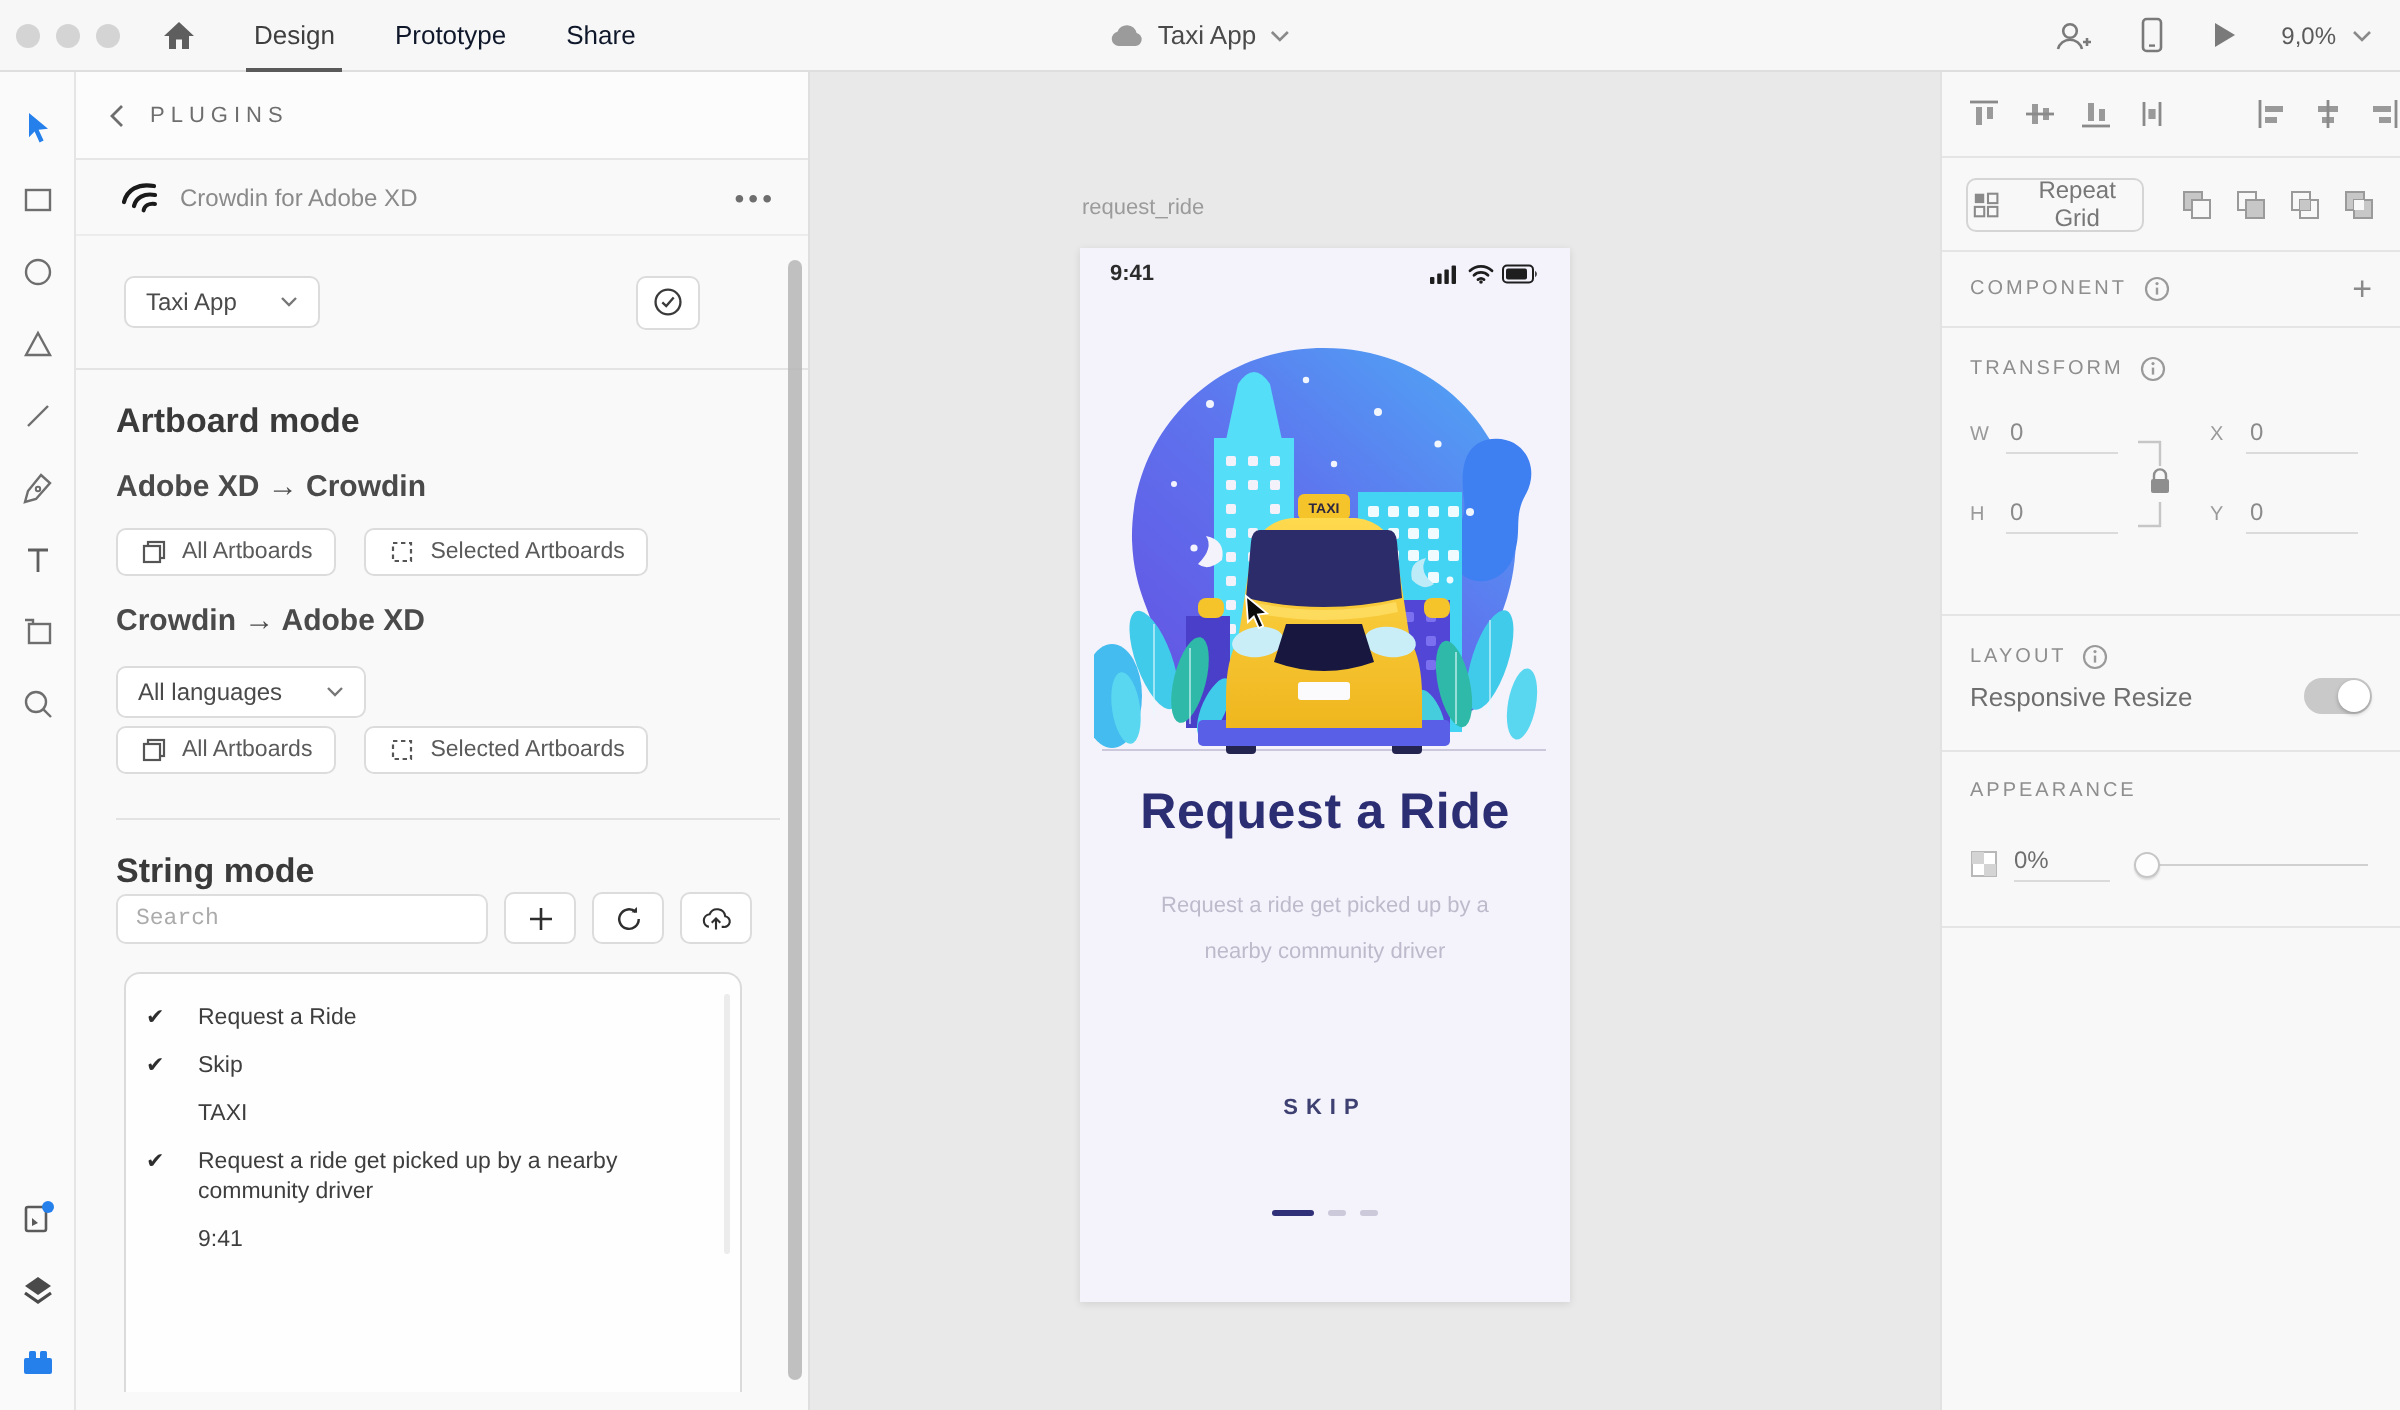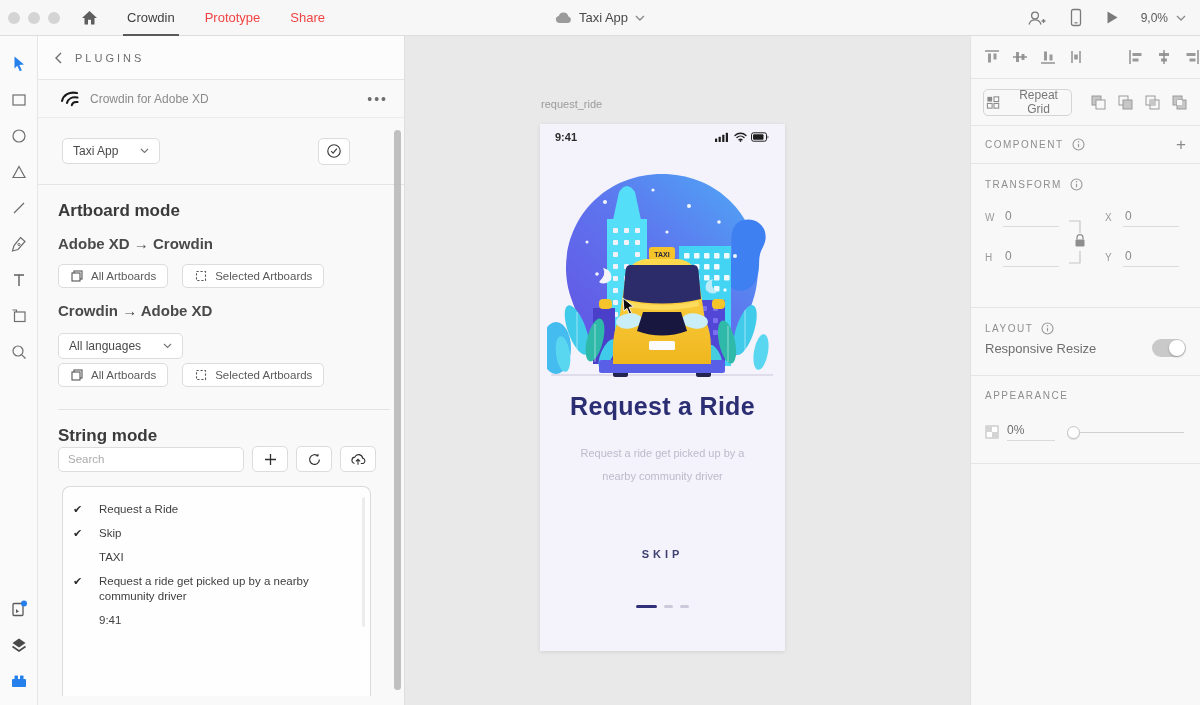--- a/index.html
+++ b/index.html
@@ -6,21 +6,21 @@
   html,body { width:1200px; height:705px; overflow:hidden; }
   body { font-family:"Liberation Sans", sans-serif; background:#E9E9E9; color:#444; }
   .app { position:relative; width:1200px; height:705px; }
 
   
   .topbar { position:absolute; top:0; left:0; width:1200px; height:36px; background:#F7F7F7; border-bottom:1px solid #DEDEDE; display:flex; align-items:center; z-index:30; }
   .traffic { display:flex; gap:8px; margin-left:8px; }
   .traffic span { width:12px; height:12px; border-radius:50%; background:#D4D4D4; }
   .home-btn { margin-left:20px; display:flex; align-items:center; }
   .tabs { display:flex; margin-left:28px; gap:30px; height:36px; align-items:center; }
-  .tab { font-size:13px; color:#ef4444; height:36px; display:flex; align-items:center; cursor:default; position:relative; }
+  .tab { font-size:13px; color:#0f172a; height:36px; display:flex; align-items:center; cursor:default; position:relative; }
   .tab.active { color:#3E3E3E; }
   .tab.active::after { content:""; position:absolute; left:-4px; right:-4px; bottom:0; height:2px; background:#5A5A5A; }
   .doc-title { position:absolute; left:50%; transform:translateX(-50%); display:flex; align-items:center; gap:7px; font-size:13px; color:#4A4A4A; }
   .topbar-right { position:absolute; right:14px; display:flex; align-items:center; gap:22px; }
   .zoom-ctl { display:flex; align-items:center; gap:8px; font-size:12px; color:#5A5A5A; }
   svg { display:block; }
 
   
   .tools { position:absolute; top:36px; left:0; width:38px; height:669px; background:#FAFAFA; border-right:1px solid #E5E5E5; display:flex; flex-direction:column; align-items:center; padding-top:10px; z-index:20; }
   .tool { width:38px; height:36px; display:flex; align-items:center; justify-content:center; }
@@ -40,21 +40,21 @@
   .pp-project-row .iconbtn { margin-left:auto; margin-right:30px; }
   .pp-body { padding:16px 24px 0 20px; }
   .mode-title { font-size:17px; font-weight:bold; color:#3A3A3A; margin-bottom:14px; }
   .dir-label { font-size:15px; font-weight:bold; color:#4A4A4A; margin:14px 0 12px; }
   .btn-row { display:flex; gap:14px; margin-bottom:6px; }
   .btn { background:#FFF; border:1px solid #DCDCDC; border-radius:5px; height:24px; display:inline-flex; align-items:center; padding:0 11px; font-size:11.5px; color:#5A5A5A; gap:7px; }
   .lang-row { margin:14px 0 4px; }
   .pp-divider { height:1px; background:#E3E3E3; margin:22px 0 16px; width:332px; }
   .string-head { font-size:17px; font-weight:bold; color:#3A3A3A; }
   .search-row { display:flex; align-items:center; gap:8px; margin-bottom:14px; }
-  .search-input { width:186px; height:25px; background:#FFF; border:1px solid #DDDDDD; border-radius:5px; font-size:11.5px; color:#555; padding:0 9px; font-family:Liberation Sans, sans-serif; }
+  .search-input { width:186px; height:25px; background:#FFF; border:1px solid #DDDDDD; border-radius:5px; font-size:11.5px; color:#555; padding:0 9px; font-family:Liberation Mono, monospace; }
   .search-input::placeholder { color:#ABABAB; }
   .sq-btn { width:36px; height:26px; background:#FFF; border:1px solid #DCDCDC; border-radius:5px; display:inline-flex; align-items:center; justify-content:center; }
   .string-list { position:relative; margin-left:4px; width:309px; height:210px; background:#FEFEFE; border:1px solid #DBDBDB; border-radius:8px 8px 0 0; border-bottom:none; padding:10px 14px 0 10px; }
   .str-row { display:flex; font-size:11.5px; color:#3E3E3E; line-height:15px; padding:4.5px 0; }
   .str-row .chk { width:26px; flex:none; color:#2E2E2E; font-size:11px; }
   .str-row .lbl { flex:1; padding-right:26px; }
   .list-scroll { position:absolute; right:5px; top:10px; width:3px; height:130px; background:#ECECEC; border-radius:2px; }
   .pp-scrollbar { position:absolute; right:3px; top:94px; width:7px; height:560px; background:#B6B6B6; border-radius:4px; opacity:.85; }
 
   
@@ -114,21 +114,21 @@
         <span></span>
         <span></span>
         <span></span>
       </div>
     <div class="home-btn">
       <svg width="19" height="18" viewBox="0 0 19 18">
           <path d="M9.5 2 L17 9 H14.5 V15.5 H11 V10.8 H8 V15.5 H4.5 V9 H2 Z" fill="#5E5E5E"></path>
         </svg>
     </div>
     <nav class="tabs">
-      <span class="tab active">Crowdin</span>
+      <span class="tab active">Design</span>
       <span class="tab">Prototype</span>
       <span class="tab">Share</span>
     </nav>
     <div class="doc-title">
       <svg width="17" height="12" viewBox="0 0 17 12">
           <path d="M4.2 11 a3.6 3.6 0 0 1 -.4-7.1 A5 5 0 0 1 13.4 4.5 a3.3 3.3 0 0 1 -.6 6.5 Z" fill="#9B9B9B"></path>
         </svg>
       <span>Taxi App</span>
       <svg width="10" height="6" viewBox="0 0 10 6">
           <polyline points="1,1 5,5 9,1" fill="none" stroke="#8A8A8A" stroke-width="1.3"></polyline>

